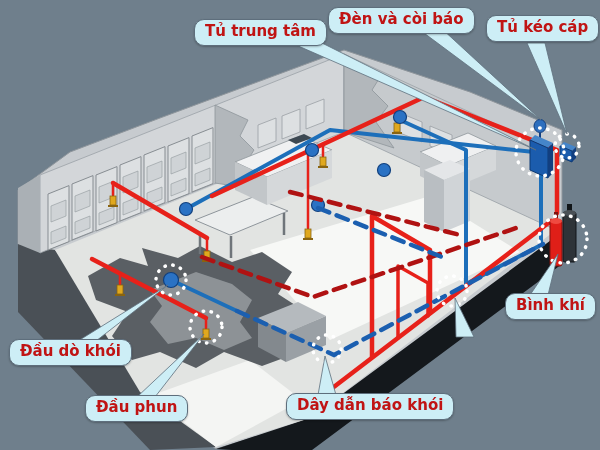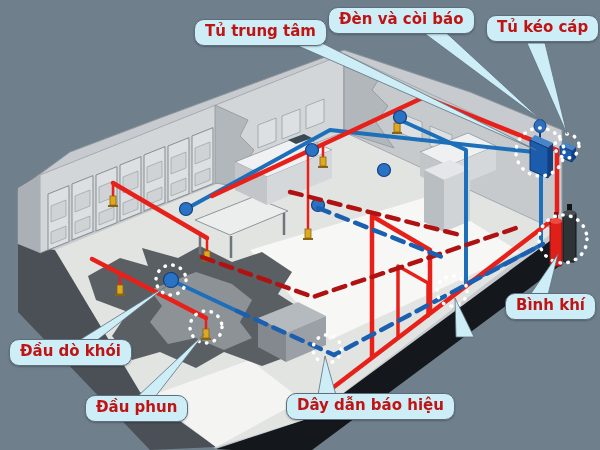--- a/index.html
+++ b/index.html
@@ -247,21 +247,21 @@
   <div class="callout c-den">
     <span>Đèn và còi báo</span>
   </div>
   <div class="callout c-keocap">
     <span>Tủ kéo cáp</span>
   </div>
   <div class="callout c-binhkhi">
     <span>Bình khí</span>
   </div>
   <div class="callout c-day">
-    <span>Dây dẫn báo hiệu</span>
+    <span>Dây dẫn báo khói</span>
   </div>
   <div class="callout c-khoi">
     <span>Đầu dò khói</span>
   </div>
   <div class="callout c-phun">
     <span>Đầu phun</span>
   </div>
 </div>
 
 </body></html>

